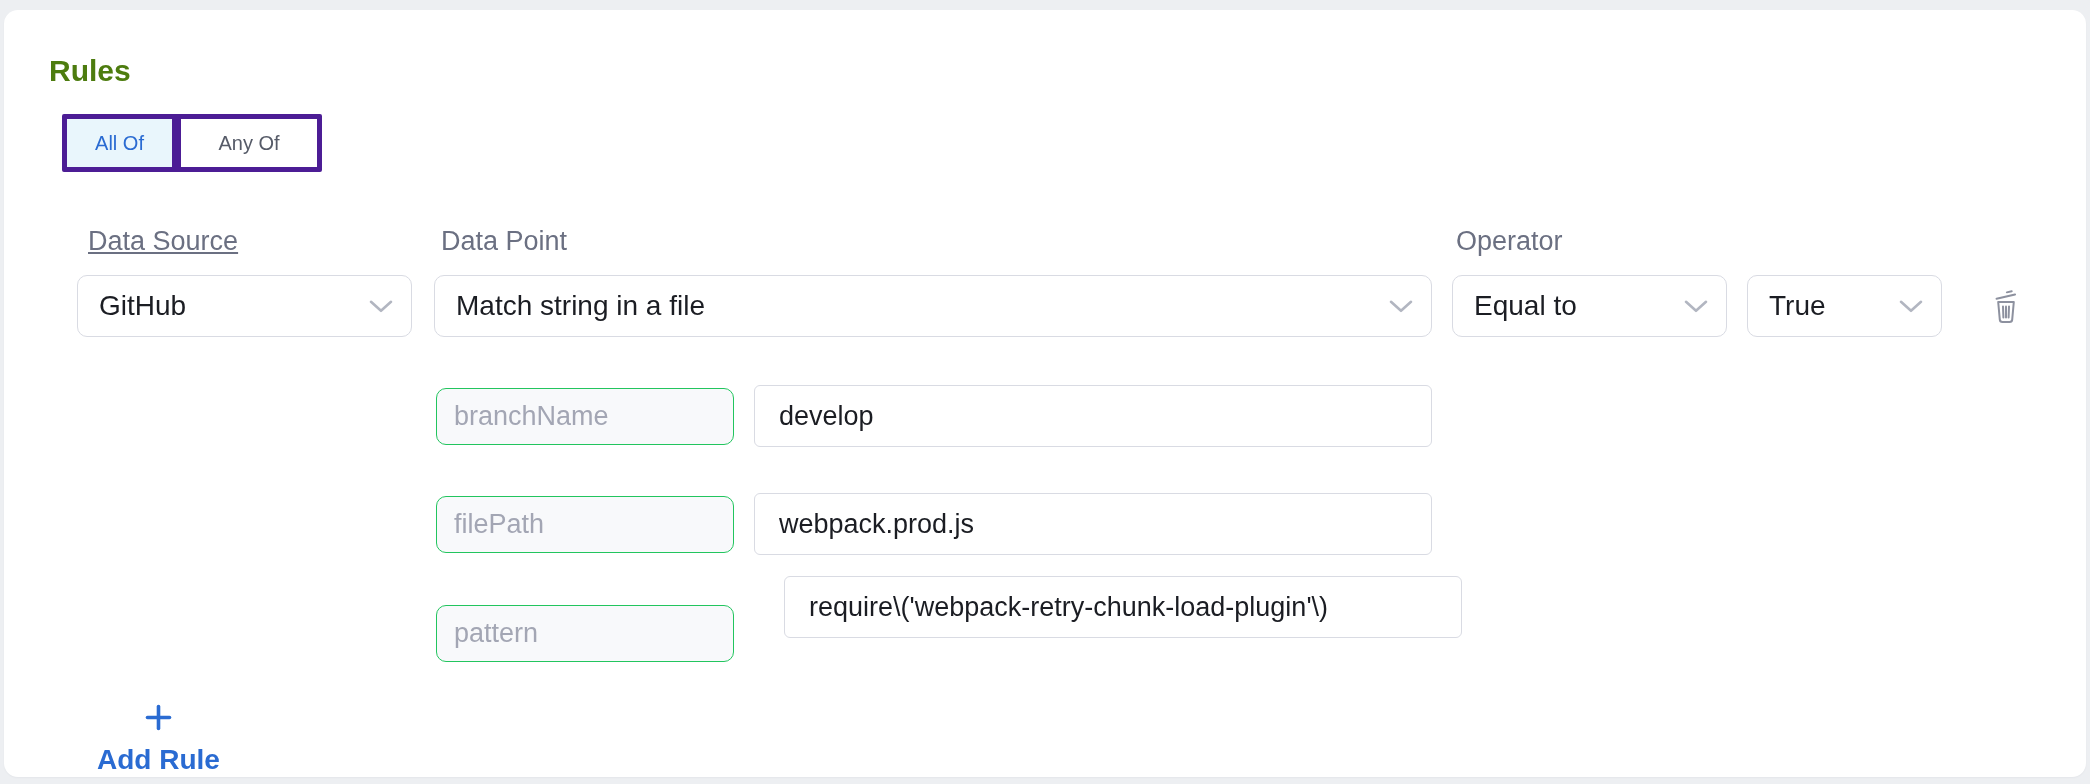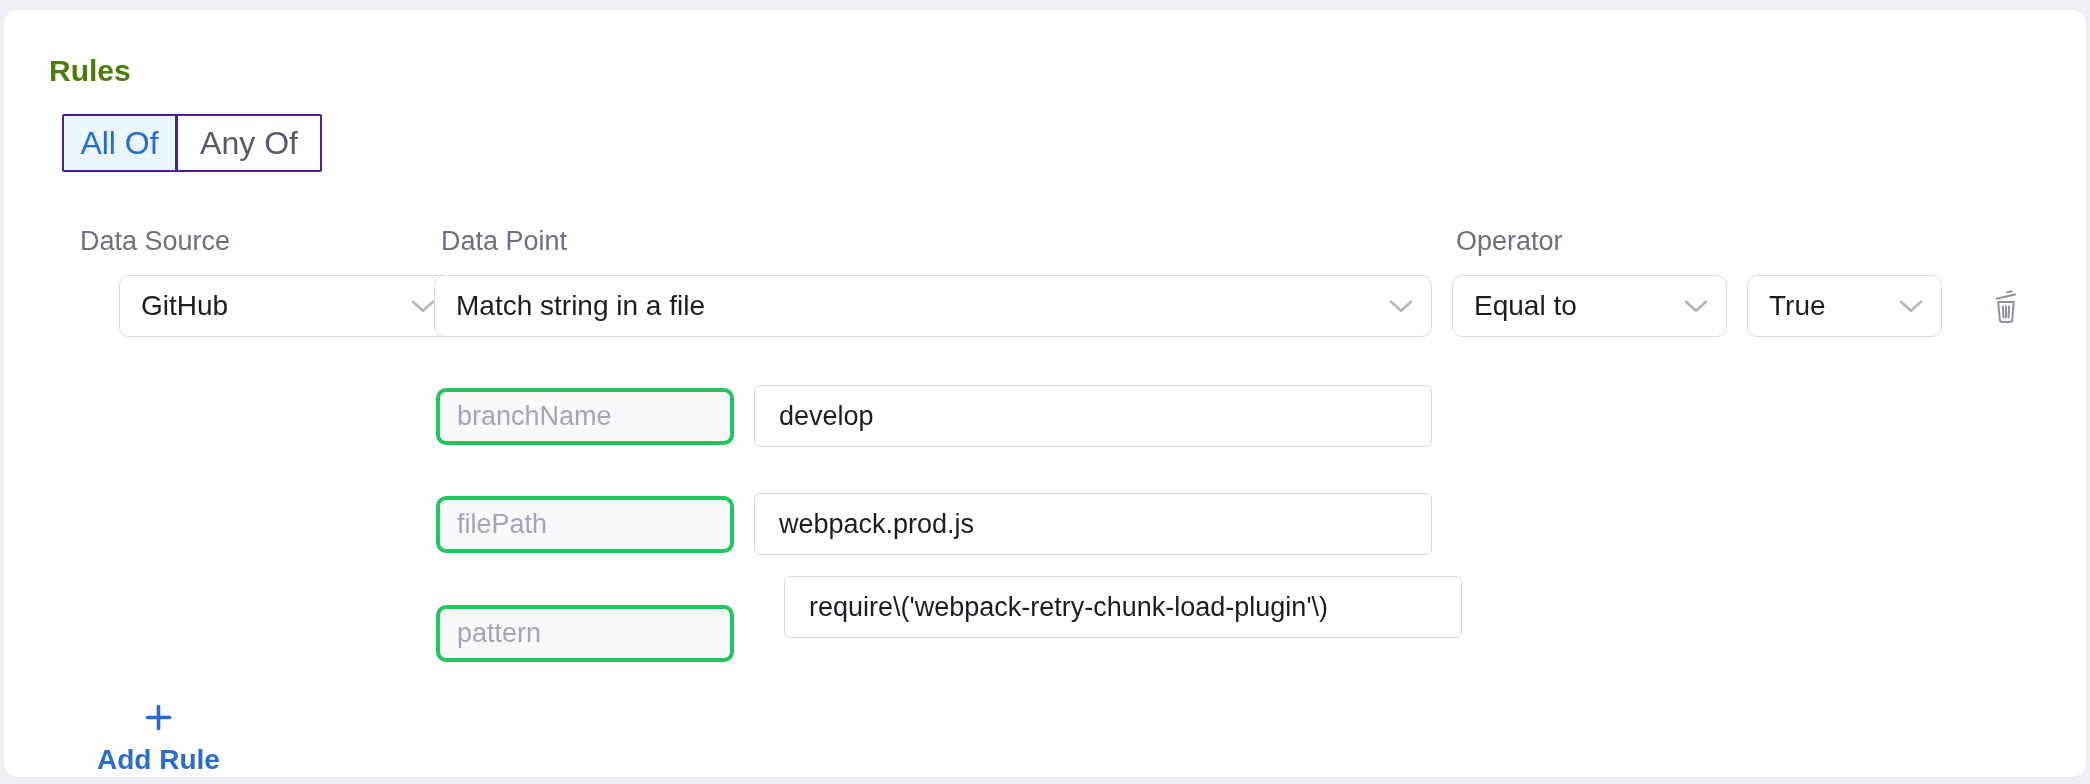--- a/index.html
+++ b/index.html
@@ -27,22 +27,22 @@
   }
   
   .segmented {
     position: absolute;
     left: 58px; top: 104px;
     display: flex;
     height: 58px;
   }
   .segment {
     display: flex; align-items: center; justify-content: center;
-    font-size: 32px;
-    border: 2px solid #4c1d95;
+    font-size: 20px;
+    border: 5px solid #4c1d95;
     background: #ffffff;
     color: #565b68;
     cursor: pointer;
   }
   .segment.active {
     width: 115px;
     background: #e9f6fc;
     color: #2a6bd2;
     border-radius: 2px 0 0 2px;
   }
@@ -50,37 +50,37 @@
     width: 146px;
     margin-left: -1px;
     border-radius: 0 2px 2px 0;
   }
   .field-label {
     position: absolute;
     top: 216px;
     font-size: 27px;
     color: #6b7082;
   }
-  .lbl-source   { left: 76px; }
+  .lbl-source   { left: 84px; text-decoration: underline; }
   .lbl-point    { left: 437px; }
   .lbl-operator { left: 1452px; }
   
   .select {
     position: absolute;
     top: 265px; height: 62px;
     background: #ffffff;
     border: 1px solid #d9dbe3;
     border-radius: 10px;
     display: flex; align-items: center;
     padding: 0 58px 0 21px;
     font-size: 28px;
     color: #1b1d23;
     cursor: pointer;
   }
-  .sel-source   { left: 73px;   width: 335px; margin-left: 42px; }
+  .sel-source   { left: 73px;   width: 335px; }
   .sel-point    { left: 430px;  width: 998px; }
   .sel-operator { left: 1448px; width: 275px; }
   .sel-operand  { left: 1743px; width: 195px; }
   .select .chev {
     position: absolute;
     right: 18px; top: 50%;
     transform: translateY(-44%);
     line-height: 0;
   }
   
@@ -91,21 +91,21 @@
     display: flex; align-items: center; justify-content: center;
     cursor: pointer;
     background: transparent;
     border: none;
   }
   
   .param-key {
     position: absolute;
     left: 432px; width: 298px; height: 57px;
     background: #f8f9fb;
-    border: 4px solid #22c55e;
+    border: 1px solid #22c55e;
     border-radius: 10px;
     display: flex; align-items: center;
     padding: 0 17px;
     font-size: 27px;
     color: #a3a6b4;
   }
   .param-value {
     position: absolute;
     left: 750px; width: 678px; height: 62px;
     background: #ffffff;

